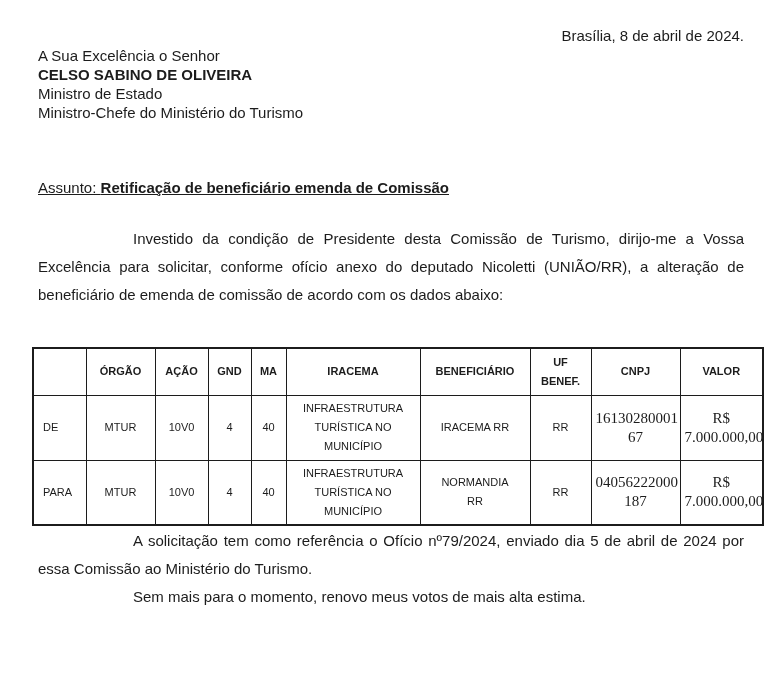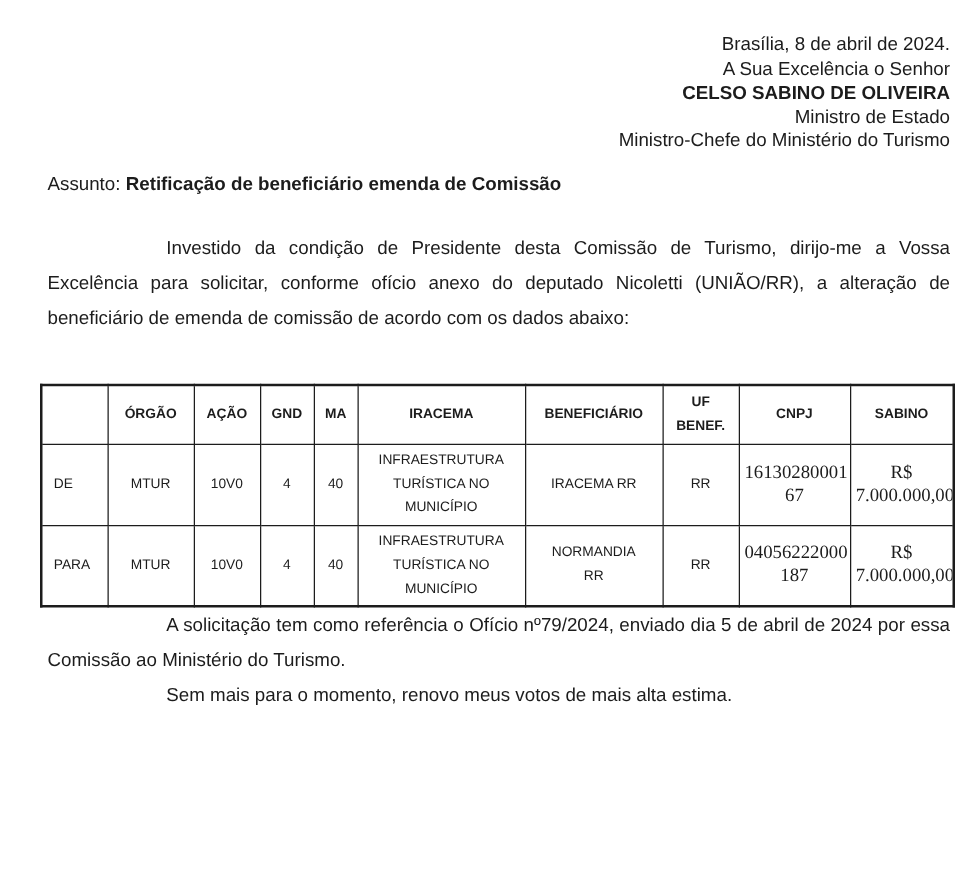--- a/index.html
+++ b/index.html
@@ -9,37 +9,37 @@
   }
   .page {
     position: relative;
     width: 784px;
     height: 698px;
     background: #ffffff;
     color: #1c1c1c;
     font-family: "Liberation Sans", sans-serif;
     font-size: 15px;
     box-sizing: border-box;
-    padding: 26px 24px 0 38px;
+    padding: 26px 40px 0 38px;
     overflow: hidden;
   }
   .date-line {
     text-align: right;
     line-height: 19px;
     height: 19px;
   }
   .recipient {
     margin-top: 1px;
     line-height: 19px;
-    text-align: right;
   }
   .recipient .name { font-weight: bold; }
   .subject-line {
-    margin-top: 16px;
+    margin-top: 56px;
     line-height: 19px;
+    text-decoration: underline;
   }
   .subject-line .subject-text { font-weight: bold; }
   .salutation {
     margin-top: 27px;
     line-height: 19px;
     padding-left: 95px;
   }
   .para {
     margin-top: 28px;
     line-height: 28px;
@@ -120,21 +120,21 @@
       <tr>
         <th></th>
         <th>ÓRGÃO</th>
         <th>AÇÃO</th>
         <th>GND</th>
         <th>MA</th>
         <th>IRACEMA</th>
         <th>BENEFICIÁRIO</th>
         <th>UF BENEF.</th>
         <th>CNPJ</th>
-        <th>SABINO</th>
+        <th>VALOR</th>
       </tr>
     </thead>
     <tbody>
       <tr>
         <td class="row-label">DE</td>
         <td>MTUR</td>
         <td>10V0</td>
         <td>4</td>
         <td>40</td>
         <td>INFRAESTRUTURA TURÍSTICA NO MUNICÍPIO</td>

